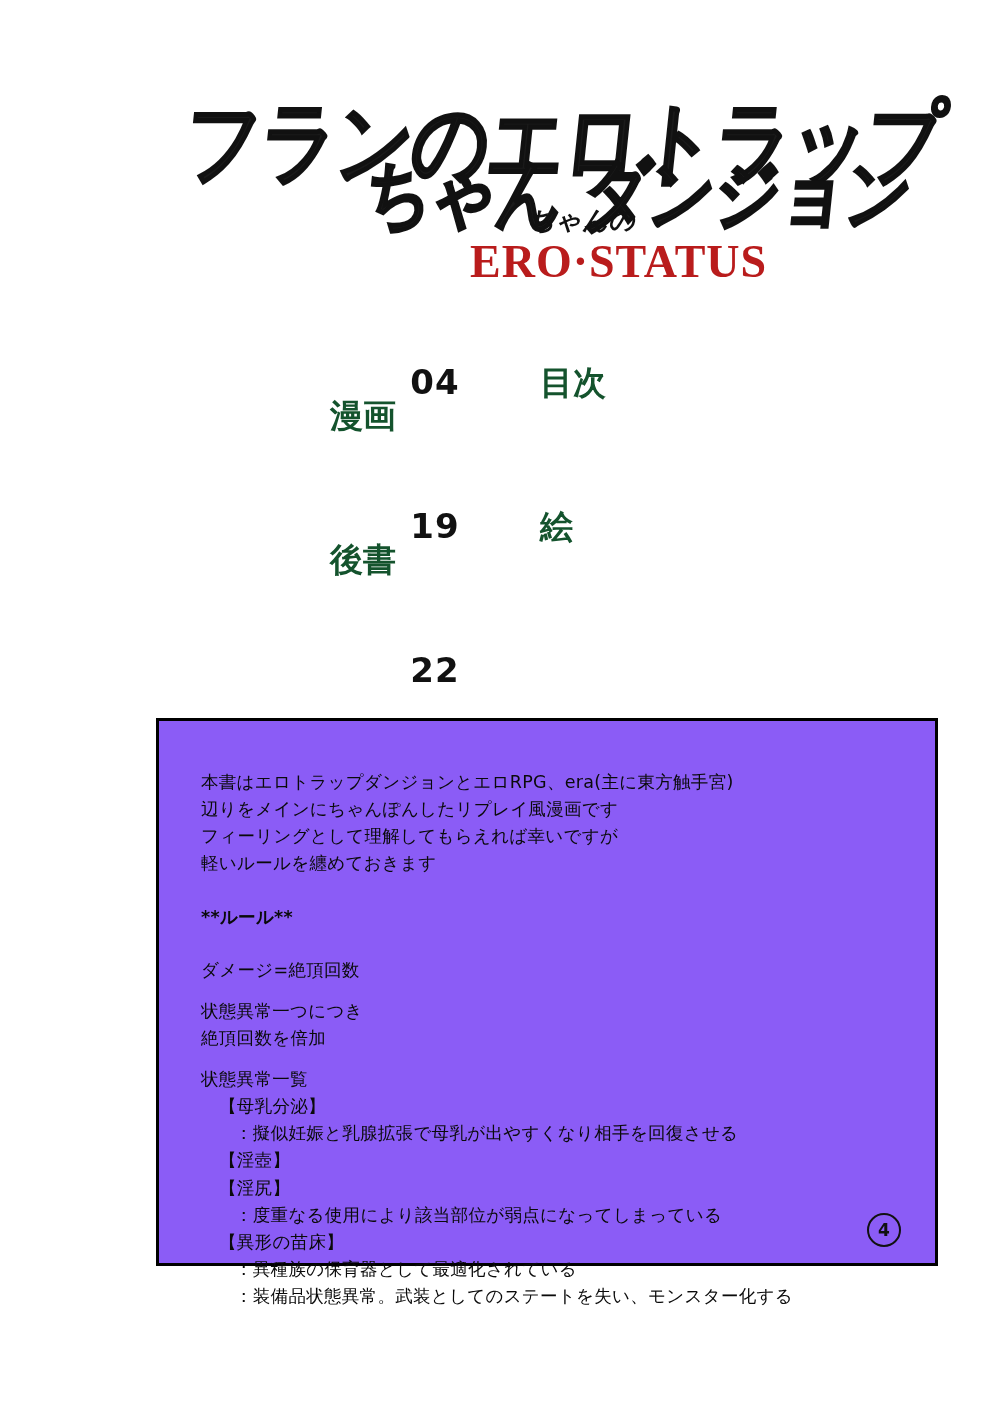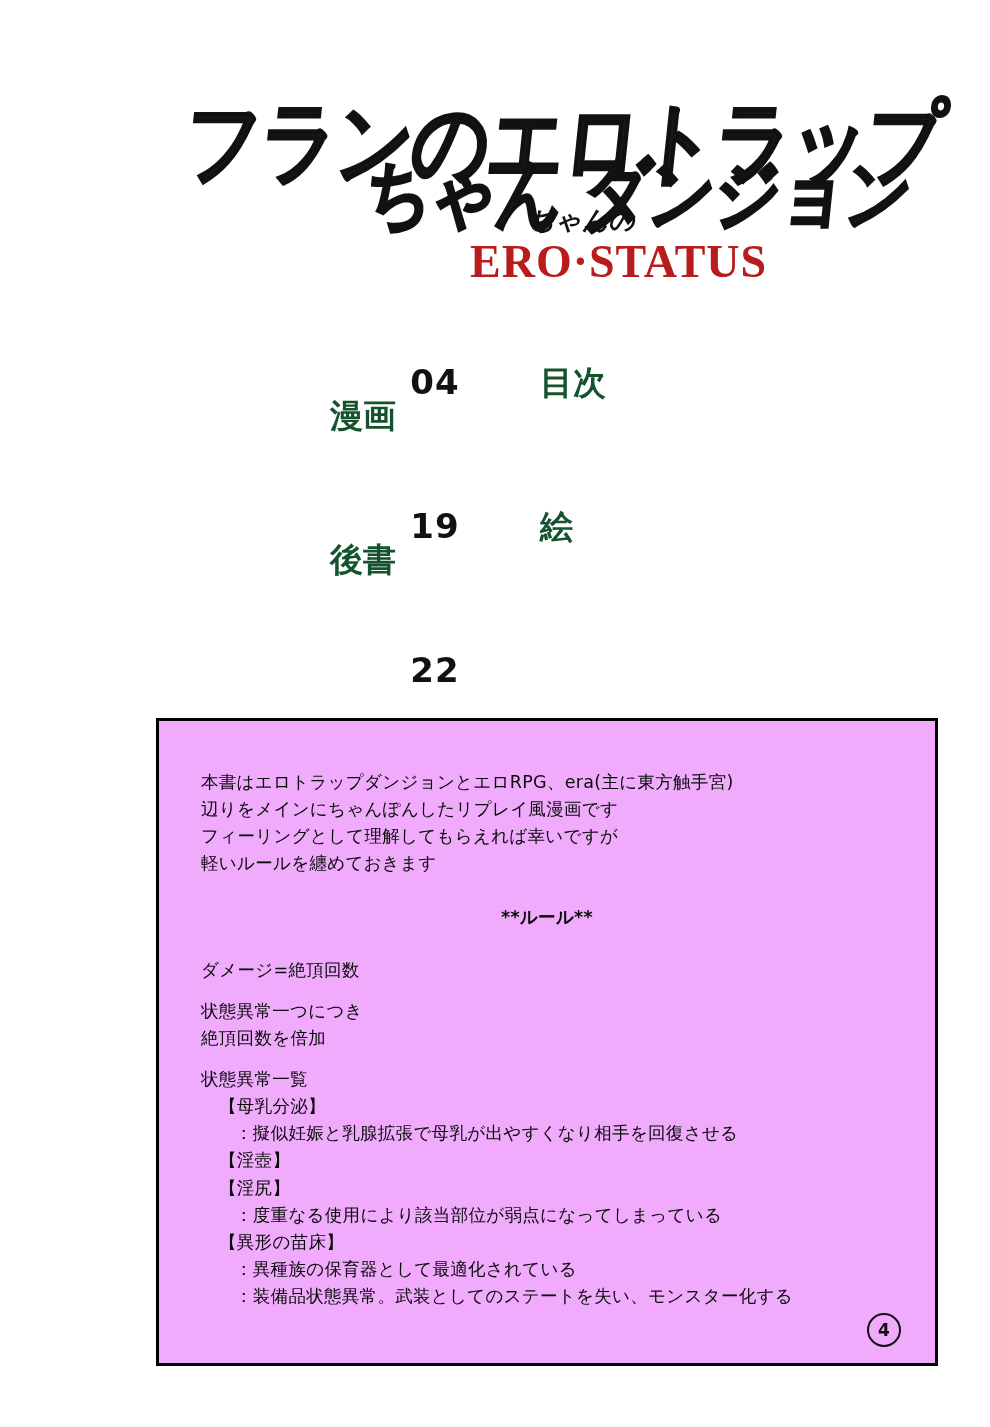--- a/index.html
+++ b/index.html
@@ -106,39 +106,38 @@
     font-weight: bold;
     color: #14532d;
   }
 
   
   .notes {
     position: absolute;
     left: 156px;
     top: 718px;
     width: 782px;
-    height: 648px;
-    background: #f0abfc;
+    height: 548px;
+    background: #8b5cf6;
     border: 3px solid #000;
     box-sizing: border-box;
     padding: 48px 42px 20px 42px;
     color: #000;
   }
   .notes p {
     margin: 0;
     font-family: "DejaVu Sans", sans-serif;
     font-size: 17.5px;
     line-height: 1.55;
     color: #0a0a0a;
     letter-spacing: 0.3px;
   }
   .notes .gap-s { height: 14px; }
   .notes .gap-m { height: 26px; }
   .rule-head {
-    text-align: center;
     font-family: "DejaVu Sans", sans-serif;
     font-size: 19px;
     font-weight: bold;
     letter-spacing: 2px;
     color: #0a0a0a;
     margin: 0;
   }
   .indent1 { padding-left: 18px; }
   .indent2 { padding-left: 34px; }
 

